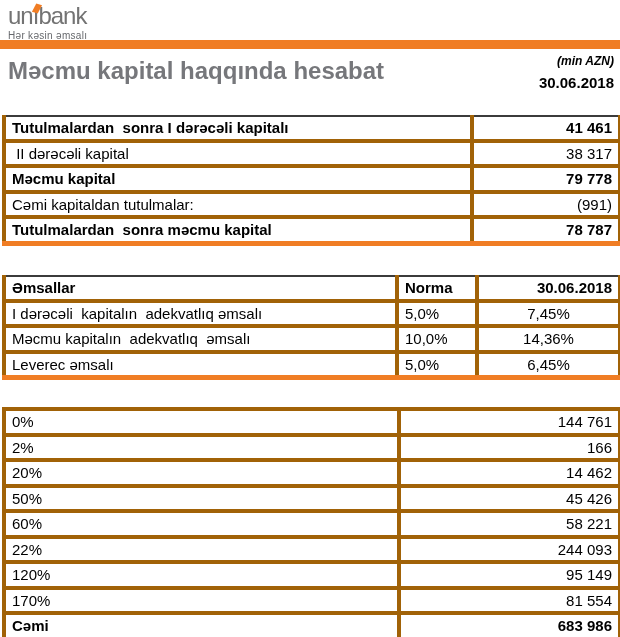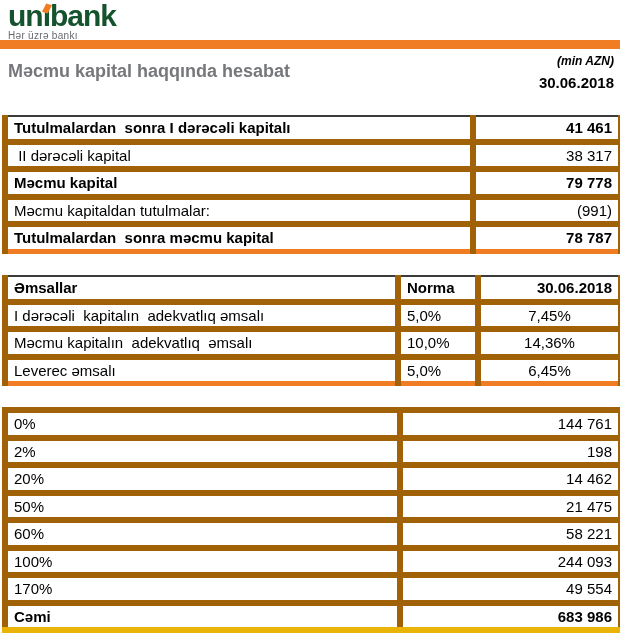--- a/index.html
+++ b/index.html
@@ -8,21 +8,21 @@
     width: 620px; height: 637px;
     position: relative;
     font-family: "Liberation Sans", sans-serif;
     color: #000000;
     overflow: hidden;
   }
 
   
   .logo-block { position: absolute; top: 2px; left: 8px; }
   .logo-text {
-    font-size: 30px; font-weight: 700; color: #14532d;
+    font-size: 24px; font-weight: 400; color: #737373;
     letter-spacing: -1px; line-height: 28px; display: inline-block;
   }
   .logo-i { position: relative; display: inline-block; }
   .i-acc {
     position: absolute; top: 2px; left: 1.5px;
     width: 6px; height: 9px;
     background: #F07D24;
     transform: rotate(16deg) skewX(-12deg);
     display: inline-block;
   }
@@ -31,21 +31,21 @@
     margin-top: 0px; line-height: 11px;
   }
   .top-bar {
     position: absolute; top: 40px; left: 0; width: 620px; height: 9px;
     background: #F07D24;
   }
 
   
   .page-title {
     position: absolute; top: 56px; left: 8px;
-    font-size: 18px; font-weight: 700; color: #76777B;
+    font-size: 24px; font-weight: 700; color: #76777B;
     line-height: 30px;
   }
   .unit-note {
     position: absolute; top: 54px; right: 6px;
     font-size: 12px; font-style: italic; font-weight: 600;
     color: #000; text-align: right;
   }
   .report-date {
     position: absolute; top: 74px; right: 6px;
     font-size: 15px; font-weight: 700; color: #000; text-align: right;
@@ -54,42 +54,42 @@
   
   table {
     border-collapse: collapse; table-layout: fixed;
     position: absolute; left: 2px; width: 616px;
     font-family: Liberation Sans, sans-serif;
     padding-left: 48px;
   }
   td, th {
     font-size: 15px; line-height: 17.5px;
     padding: 2px 6px 2px 6px;
-    border: 6px solid #a16207;
+    border: 4px solid #a16207;
     overflow: hidden; white-space: pre-wrap;
     font-weight: 400; text-align: left; color: #000;
   }
   .b { font-weight: 700; }
   .num { text-align: right; }
   .ctr { text-align: center; }
   table { border-left: 1px solid #7F7F7F; border-right: 1px solid #7F7F7F; }
   tr.thick-top td, tr.thick-top th { border-top: 2px solid #3B3B3B; }
   tr.orange-bottom td { border-bottom: 5px solid #F07D24; }
   tr.orange-bottom-big td { border-bottom: 6px solid #eab308; }
 
   #capital-table { top: 115px; }
   #ratios-table  { top: 275px; }
   #risk-table    { top: 407px; }
 </style>
 </head>
 <body>
 
 <div class="logo-block">
   <div class="logo-text"><span>un</span><span class="logo-i"><span class="i-acc"></span><span>ı</span></span><span>bank</span></div>
-  <div class="tagline">Hər üzrə bankı</div>
+  <div class="tagline">Hər kəsin əmsalı</div>
 </div>
 <div class="top-bar"></div>
 
 <div class="page-title">Məcmu kapital haqqında hesabat</div>
 <div class="unit-note">(min AZN)</div>
 <div class="report-date">30.06.2018</div>
 
 <table id="capital-table">
   <colgroup>
       <col style="width:468px">
@@ -102,21 +102,21 @@
   </tr>
   <tr>
     <td> II dərəcəli kapital</td>
     <td class="num">38 317</td>
   </tr>
   <tr class="thick-top">
     <td class="b">Məcmu kapital</td>
     <td class="b num">79 778</td>
   </tr>
   <tr>
-    <td>Məcmu kapitaldan tutulmalar:</td>
+    <td>Cəmi kapitaldan tutulmalar:</td>
     <td class="num">(991)</td>
   </tr>
   <tr class="thick-top orange-bottom">
     <td class="b">Tutulmalardan  sonra məcmu kapital</td>
     <td class="b num">78 787</td>
   </tr>
 </tbody>
   </table>
 
 <table id="ratios-table">
@@ -154,40 +154,44 @@
       <col style="width:395px">
       <col style="width:221px">
     </colgroup>
   <tbody>
   <tr>
     <td>0%</td>
     <td class="num">144 761</td>
   </tr>
   <tr>
     <td>2%</td>
-    <td class="num">198</td>
+    <td class="num">166</td>
   </tr>
   <tr>
     <td>20%</td>
     <td class="num">14 462</td>
   </tr>
   <tr>
     <td>50%</td>
-    <td class="num">21 475</td>
+    <td class="num">45 426</td>
   </tr>
   <tr>
     <td>60%</td>
     <td class="num">58 221</td>
   </tr>
   <tr>
-    <td>100%</td>
+    <td>22%</td>
     <td class="num">244 093</td>
   </tr>
   <tr>
+    <td>120%</td>
+    <td class="num">95 149</td>
+  </tr>
+  <tr>
     <td>170%</td>
-    <td class="num">49 554</td>
+    <td class="num">81 554</td>
   </tr>
   <tr class="thick-top orange-bottom-big">
     <td class="b">Cəmi</td>
     <td class="b num">683 986</td>
   </tr>
 </tbody>
   </table>
 
 </body></html>

